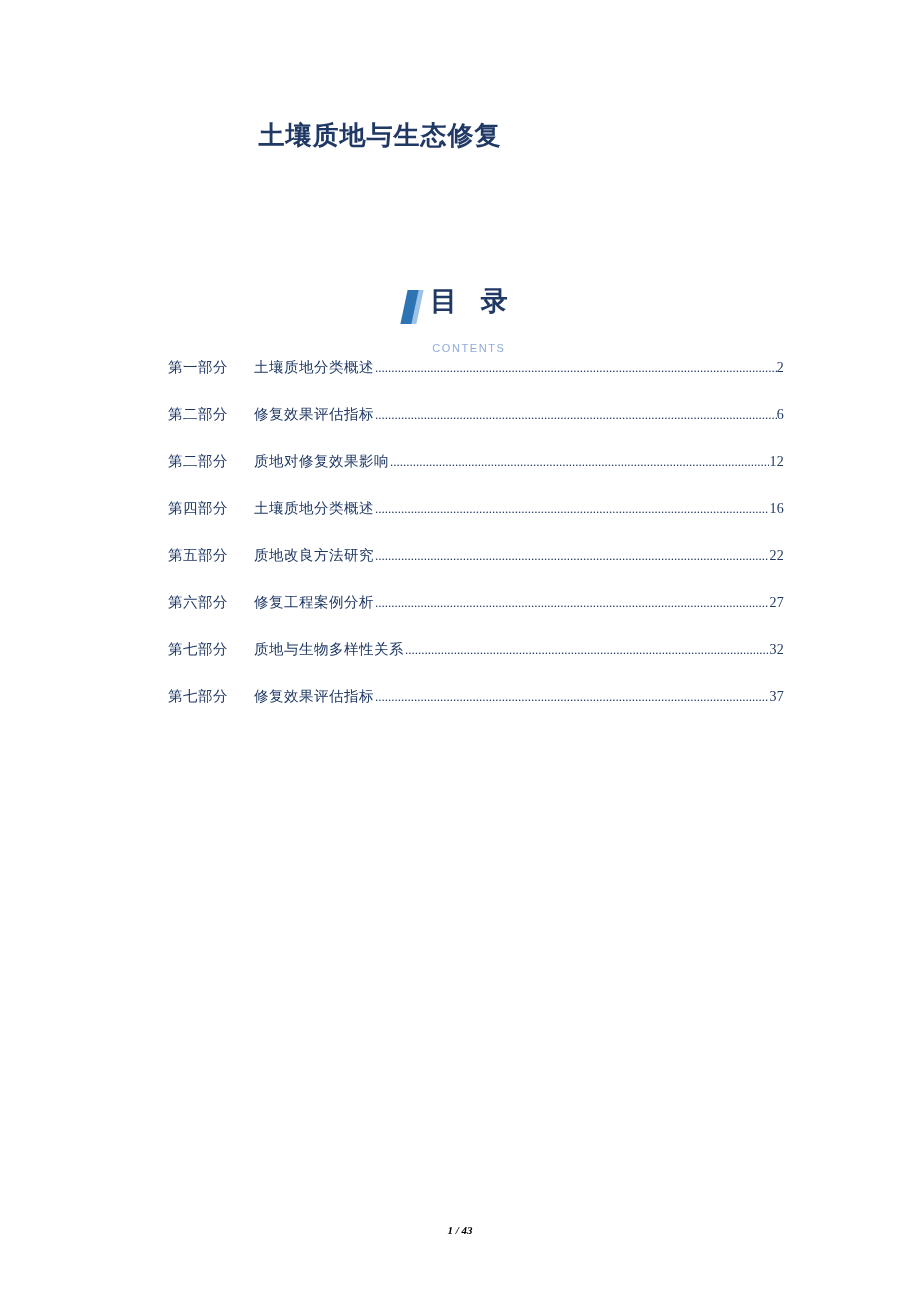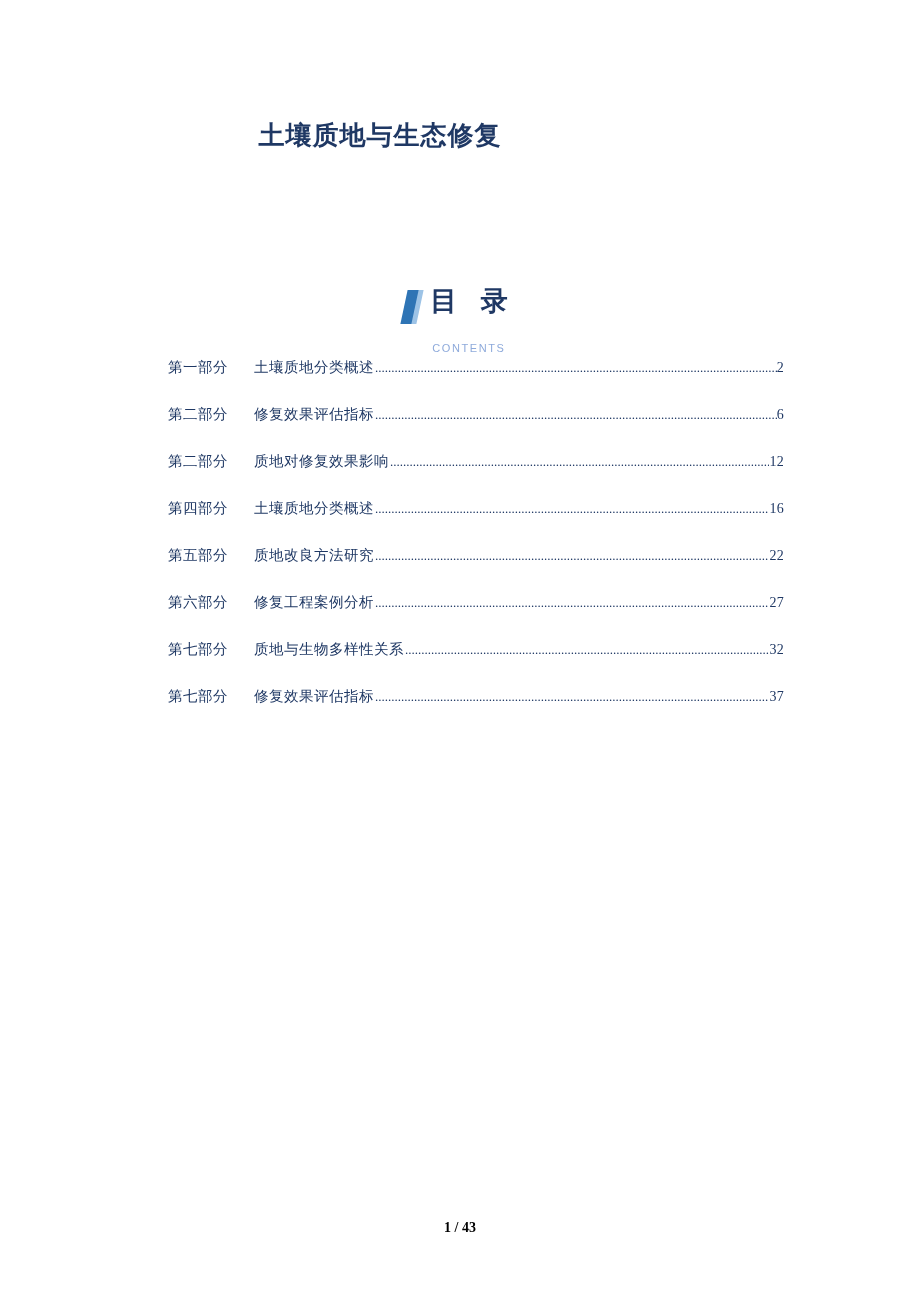--- a/index.html
+++ b/index.html
@@ -119,23 +119,24 @@
     font-size: 14px;
     letter-spacing: 0.3px;
   }
   .page-footer {
     position: absolute;
     bottom: 66px;
     left: 0;
     width: 920px;
     text-align: center;
     font-family: "Liberation Serif", serif;
-    font-size: 14px;
+    font-size: 11px;
     font-weight: bold;
     color: #000000;
+    font-style: italic;
   }
 </style>
 </head>
 <body>
 
 <div class="page">
 
   <div class="doc-title">土壤质地与生态修复</div>
 
   <div class="toc-heading">

